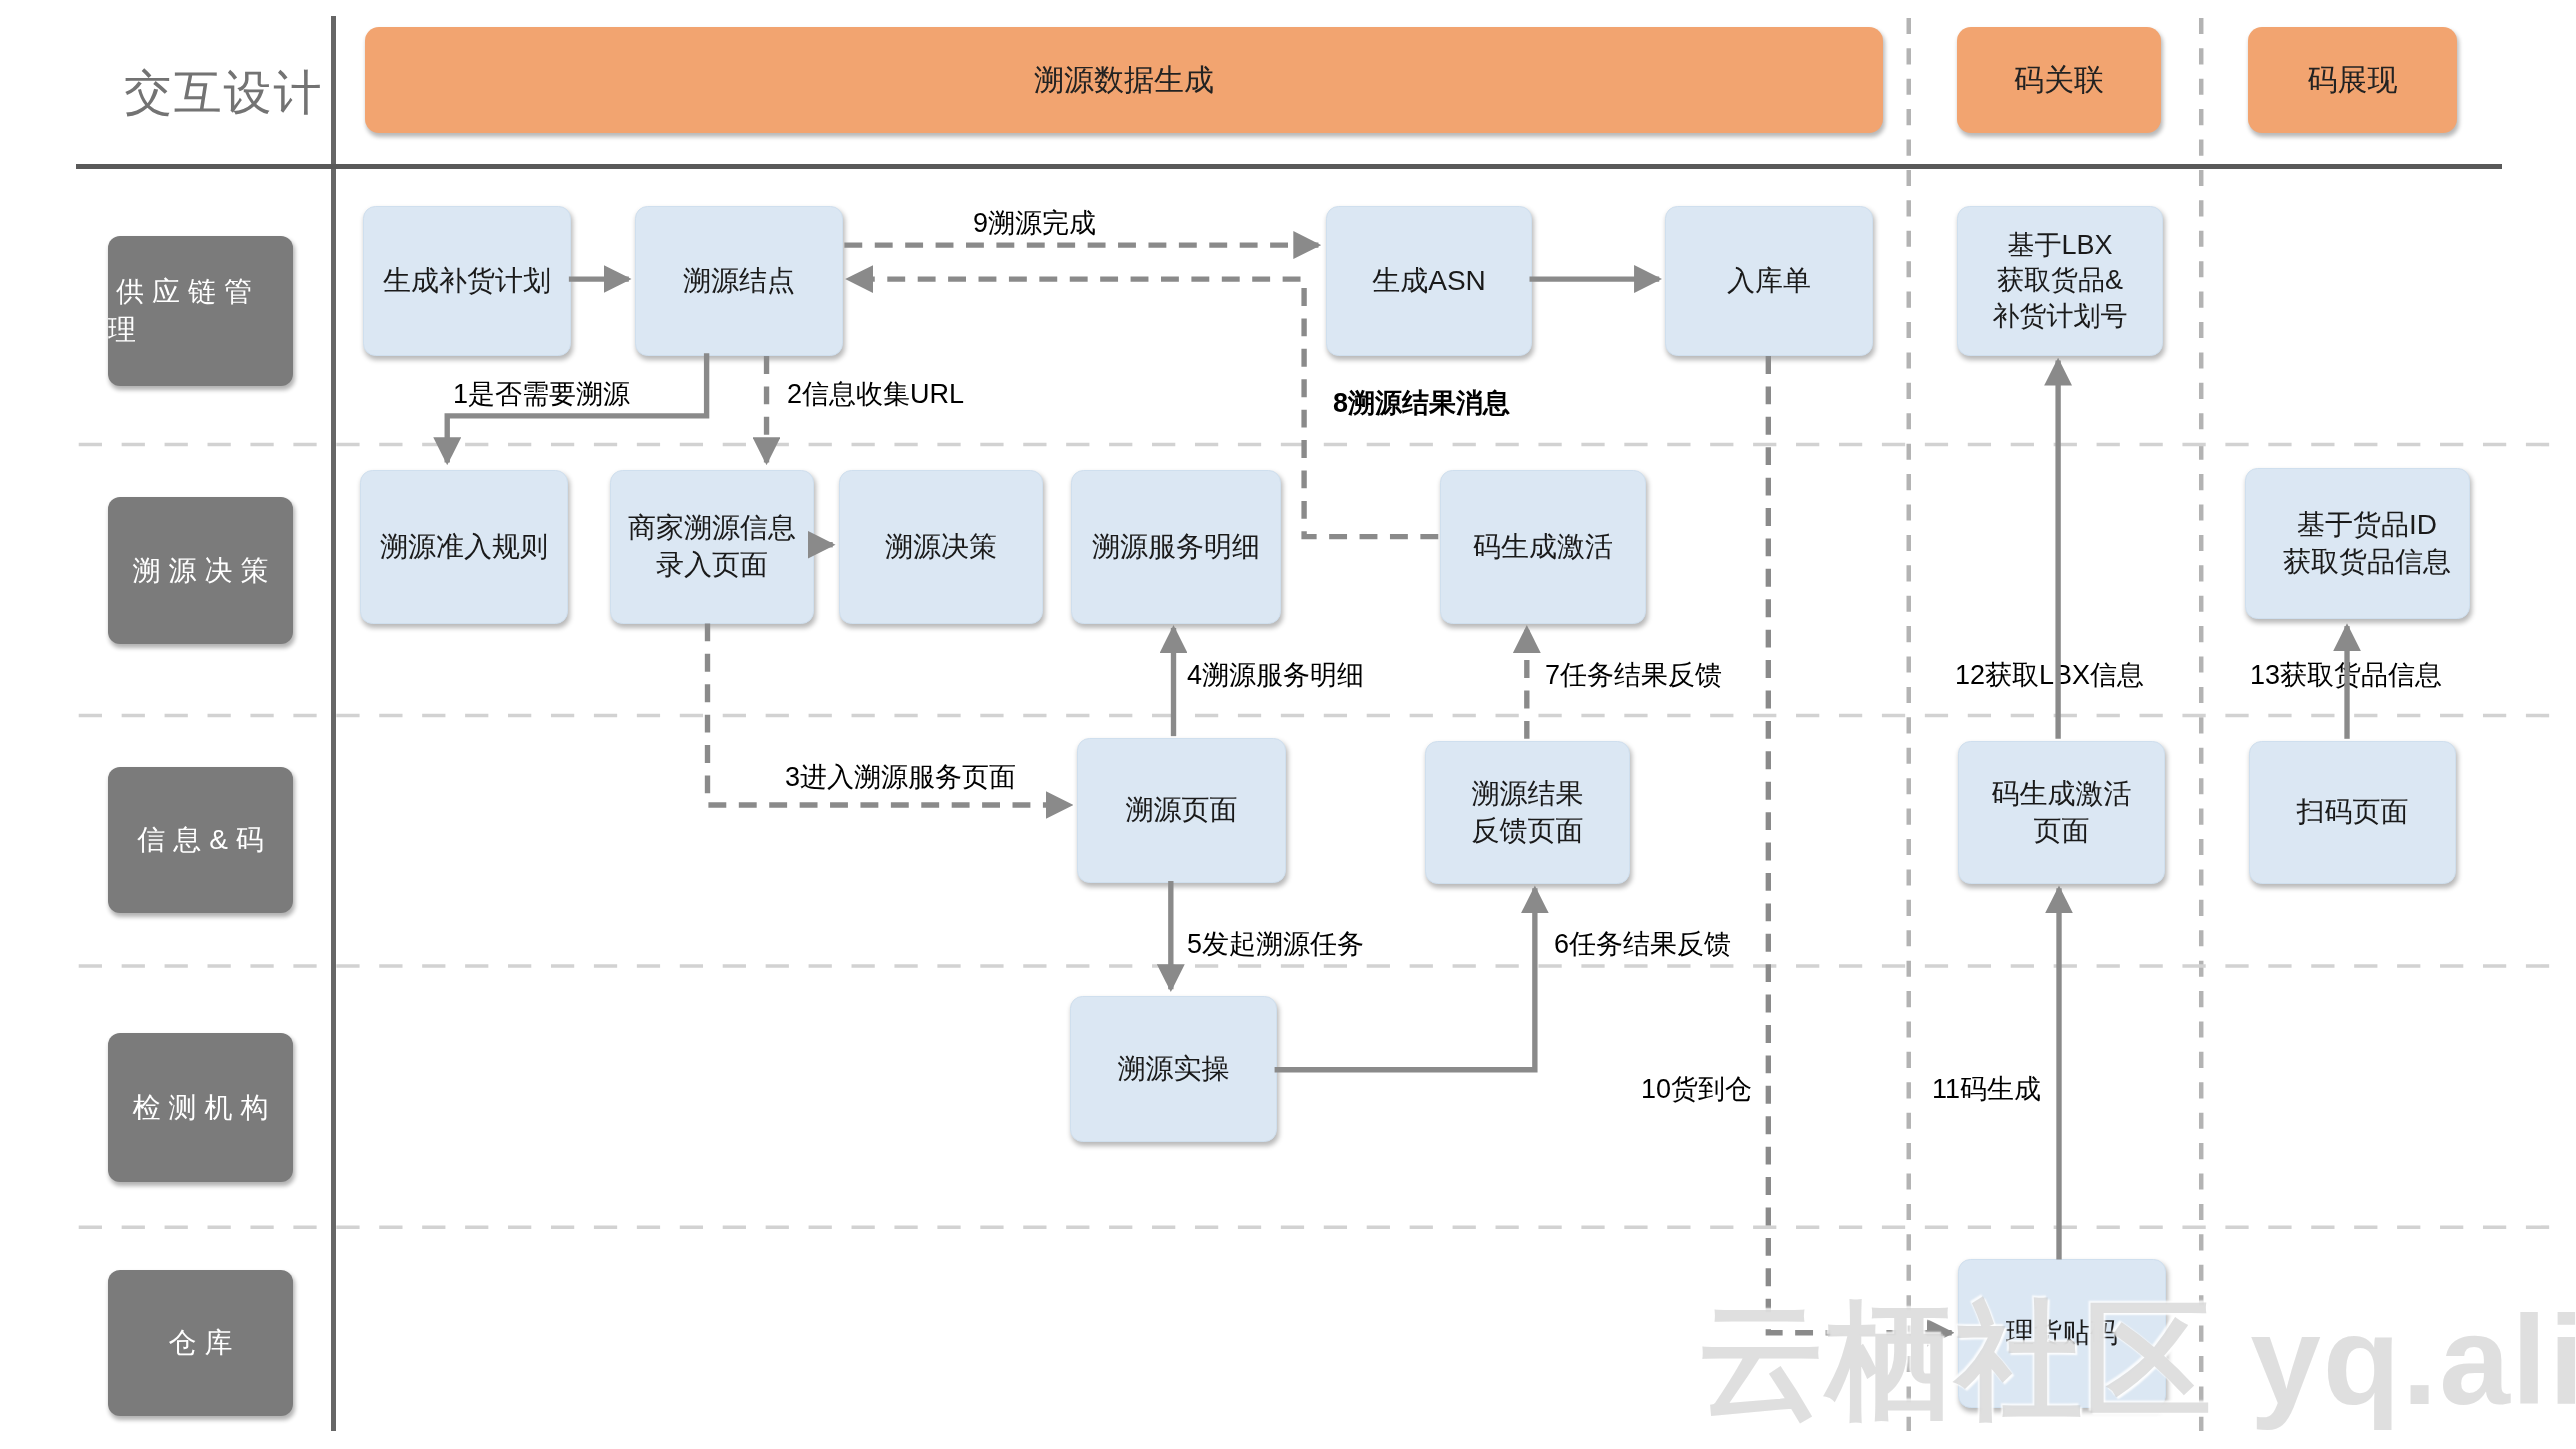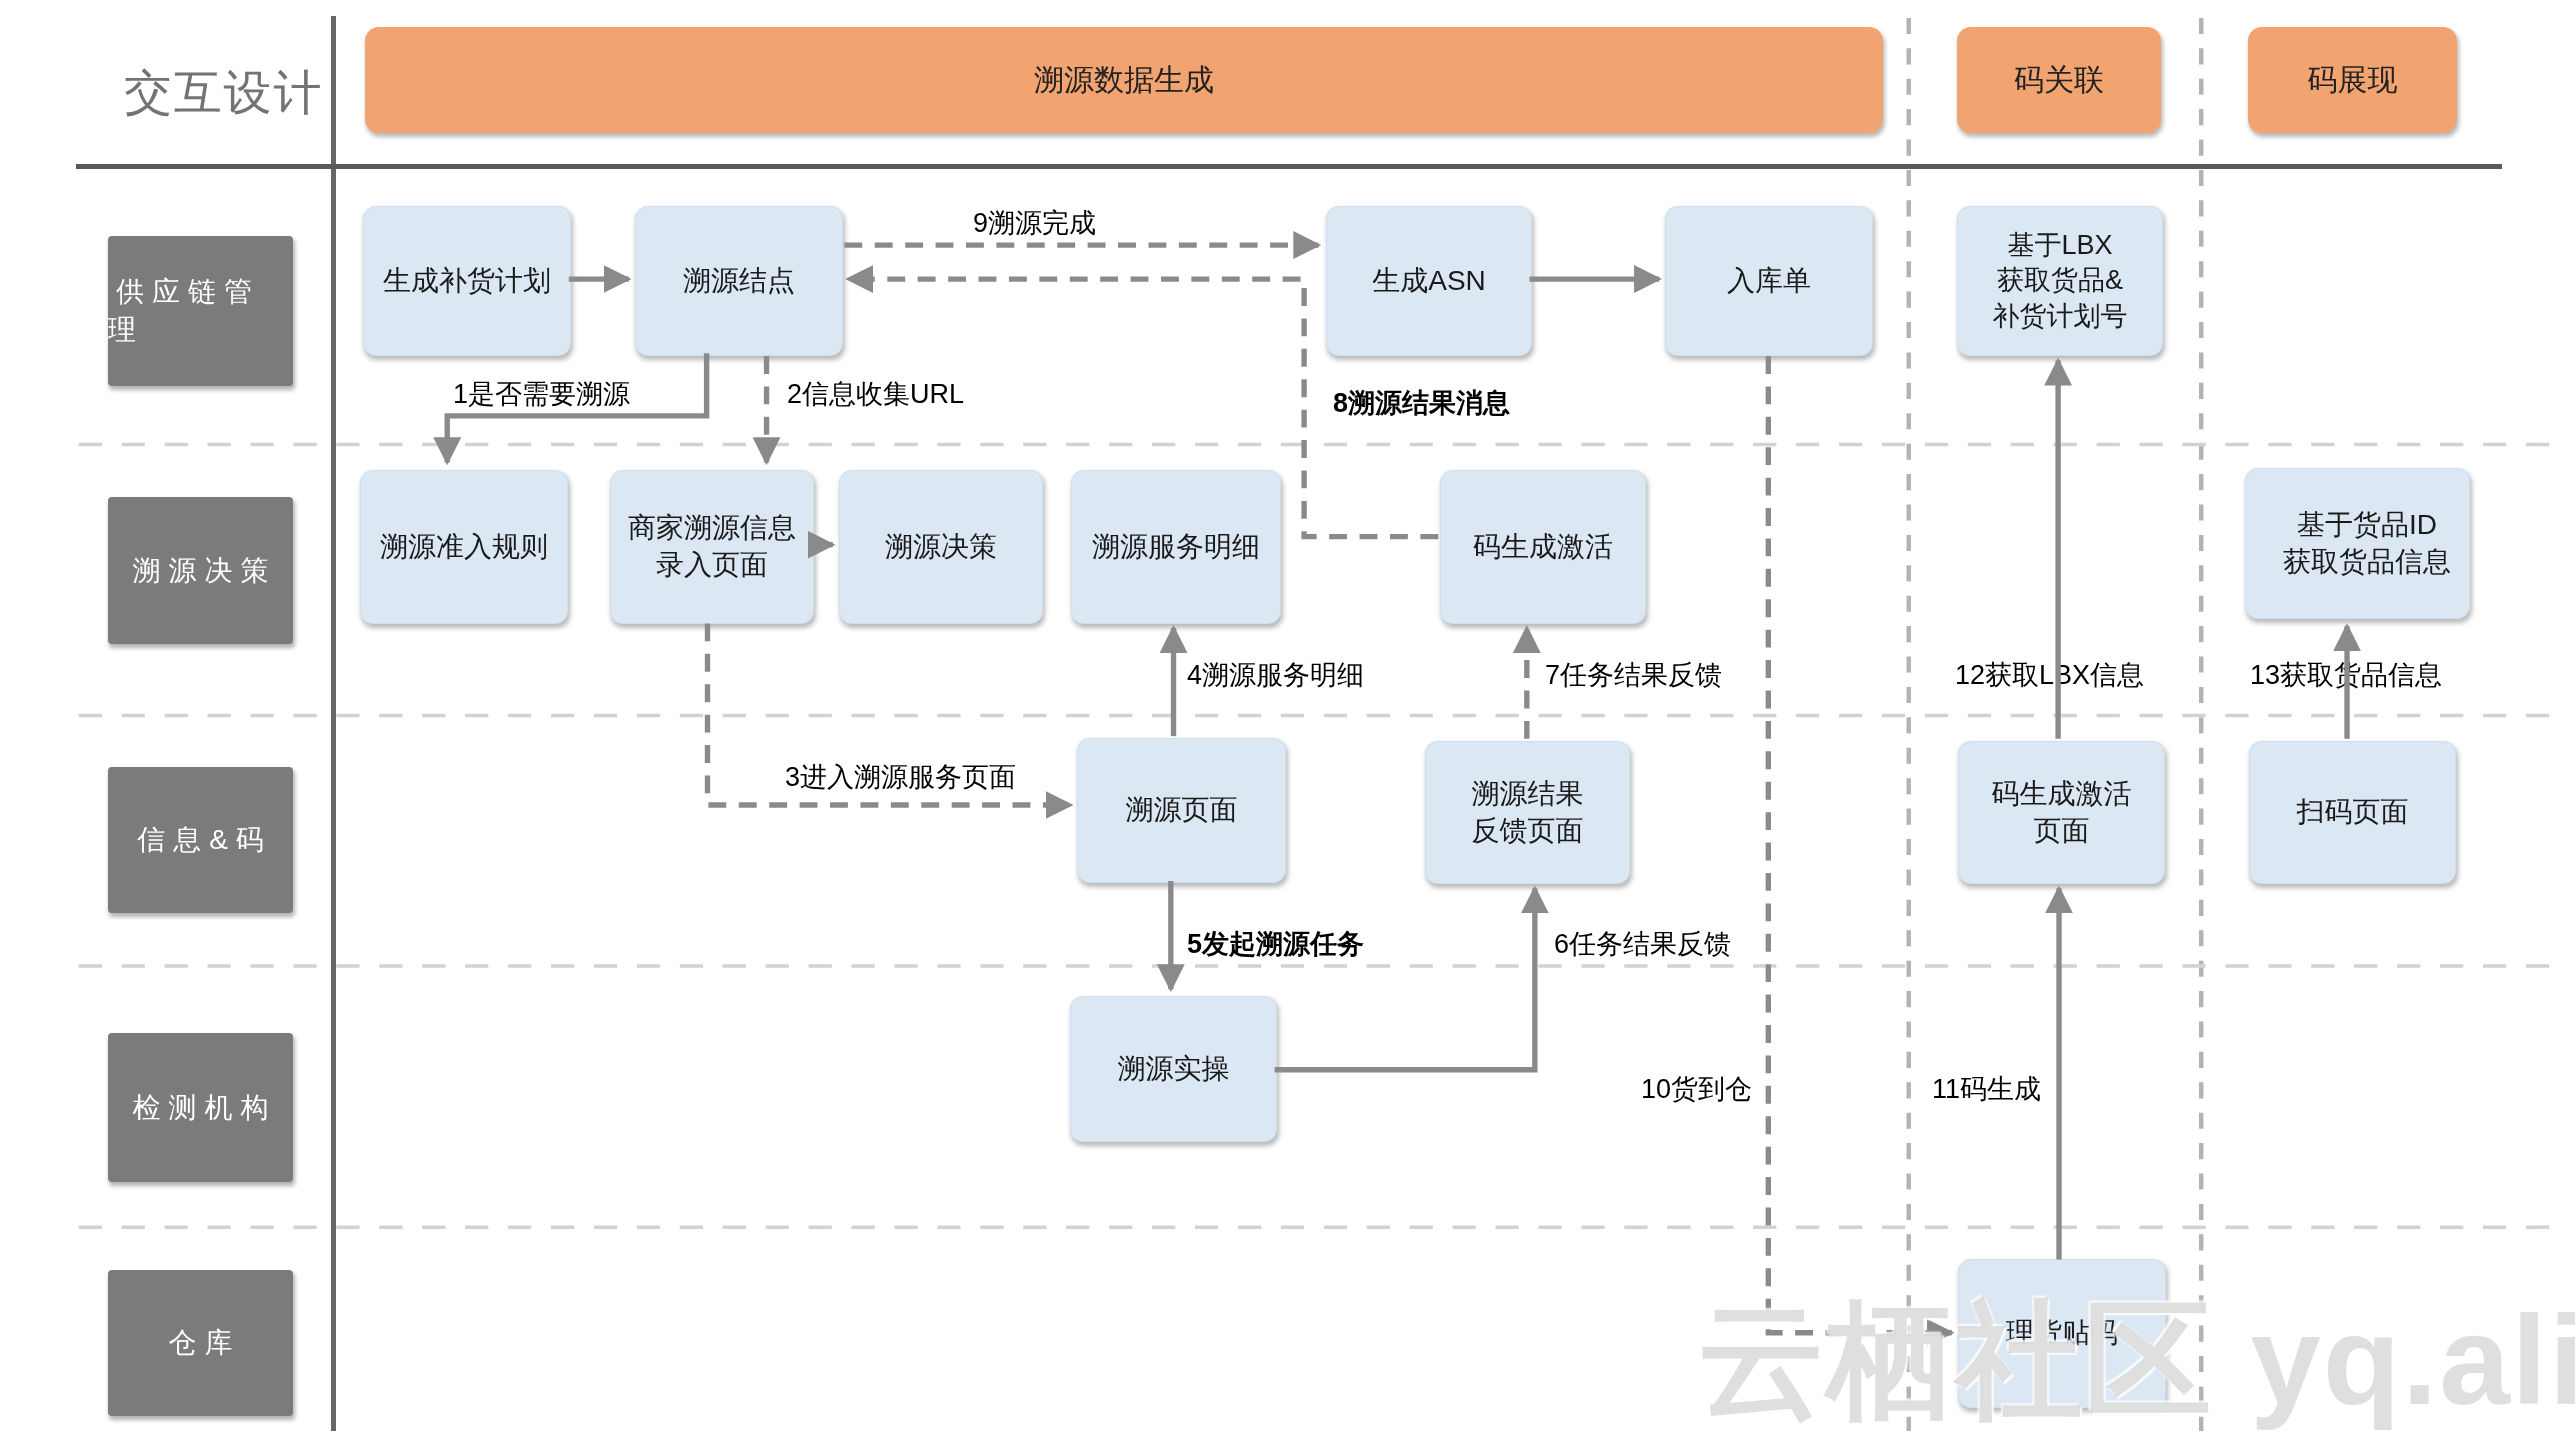--- a/index.html
+++ b/index.html
@@ -21,21 +21,21 @@
   }
   
   .phase{
     background:#f2a470;border-radius:14px;
     box-shadow:1.8px 3.6px 4.5px rgba(0,0,0,0.28);
     display:flex;align-items:center;justify-content:center;
     font-size:30px;color:#222;
   }
   
   .lane{
-    background:#7b7b7b;border-radius:4px;
+    background:#7b7b7b;border-radius:12px;
     box-shadow:1.8px 3.6px 4.5px rgba(0,0,0,0.30);
     display:flex;align-items:center;justify-content:center;
     font-size:28px;color:#ffffff;letter-spacing:8px;
     text-indent:8px;
   }
   
   .node{
     background:#dbe7f3;border:0.9px solid #cfdfee;border-radius:12.5px;
     box-shadow:1.8px 3.6px 5.4px rgba(0,0,0,0.28);
     display:flex;align-items:center;justify-content:center;
@@ -168,21 +168,21 @@
 
 <div class="abs node" style="left:1958px;top:1259px;width:206px;height:147px;">理货贴码</div>
 
 <div class="abs elabel" style="left:453px;top:377px;">1是否需要溯源</div>
 <div class="abs elabel" style="left:787px;top:377px;">2信息收集URL</div>
 <div class="abs elabel" style="left:973px;top:206px;">9溯源完成</div>
 <div class="abs elabel" style="left:1333px;top:386px;font-weight:bold;">8溯源结果消息</div>
 <div class="abs elabel" style="left:785px;top:760px;">3进入溯源服务页面</div>
 <div class="abs elabel" style="left:1187px;top:658px;">4溯源服务明细</div>
 <div class="abs elabel" style="left:1545px;top:658px;">7任务结果反馈</div>
-<div class="abs elabel" style="left:1187px;top:927px;font-weight:bold;">5发起溯源任务</div>
+<div class="abs elabel" style="left:1187px;top:927px;">5发起溯源任务</div>
 <div class="abs elabel" style="left:1554px;top:927px;">6任务结果反馈</div>
 <div class="abs elabel" style="left:1641px;top:1072px;">10货到仓</div>
 <div class="abs elabel" style="left:1932px;top:1072px;">11码生成</div>
 <div class="abs elabel" style="left:1955px;top:658px;">12获取LBX信息</div>
 <div class="abs elabel" style="left:2250px;top:658px;">13获取货品信息</div>
 
 <div class="abs watermark">云栖社区 yq.aliyun.com</div>
 
 
 </body></html>

